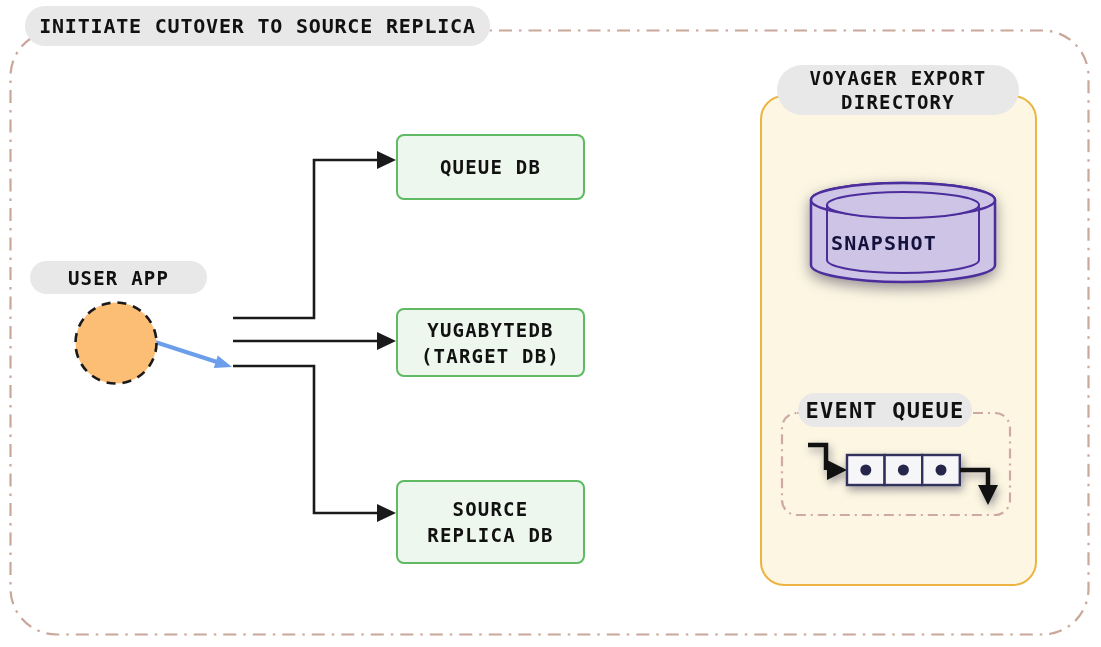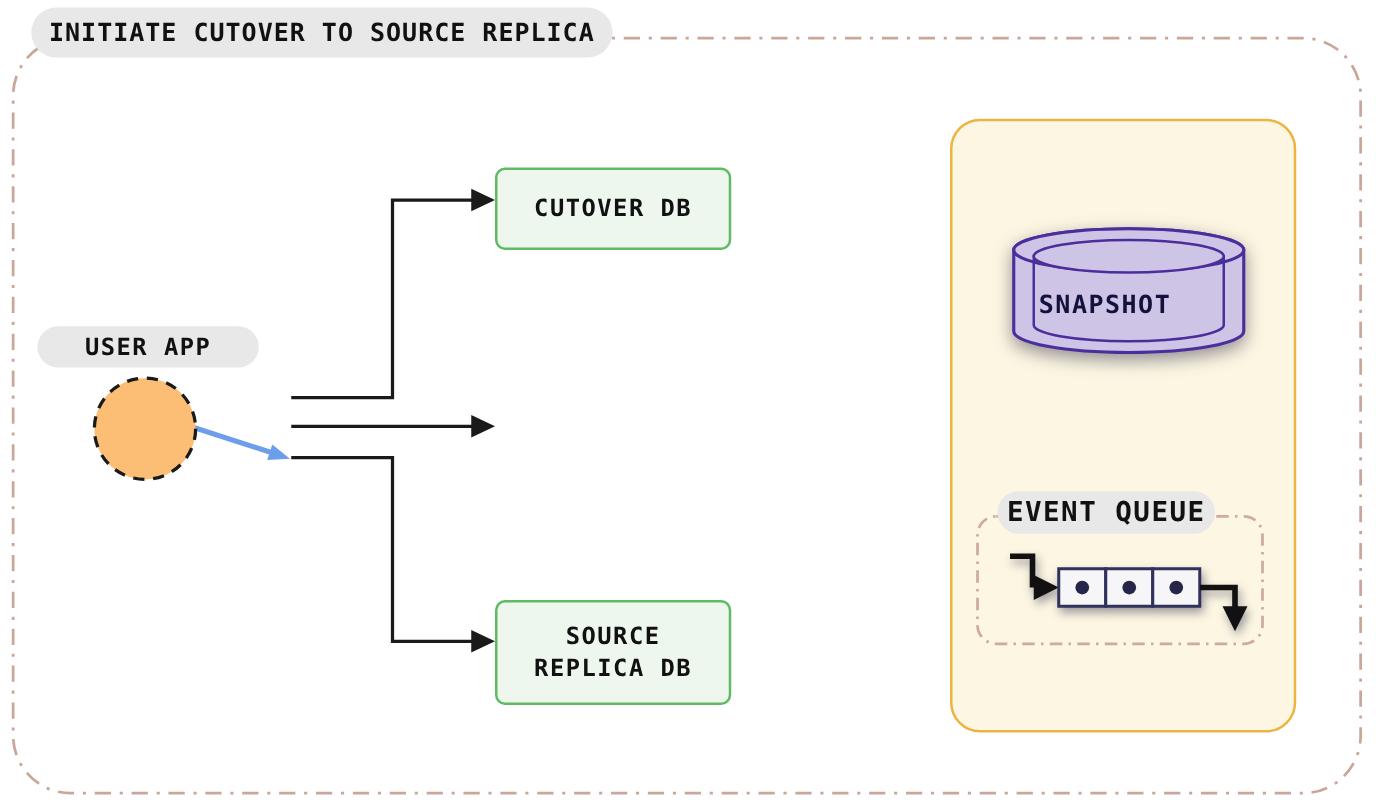--- a/index.html
+++ b/index.html
@@ -132,25 +132,29 @@
     <line x1="155" y1="342" x2="217" y2="362" stroke="#6d9eeb" stroke-width="4"></line>
     <polygon points="232,367 213.8,367.9 217.8,355.6" fill="#6d9eeb"></polygon>
 
     <circle cx="116" cy="343" r="40.5" fill="#fcbd74" stroke="#1a1a1a" stroke-width="2.6" stroke-dasharray="9 7"></circle>
   </svg>
 
   <div class="abs pill title-pill">INITIATE CUTOVER TO SOURCE REPLICA</div>
 
   <div class="abs pill userapp-pill">USER APP</div>
 
-  <div class="abs db-box db-source">CUTOVER DB</div>
+  <div class="abs db-box db-source">QUEUE DB</div>
+  <div class="abs db-box db-target">YUGABYTEDB
+(TARGET DB)</div>
   <div class="abs db-box db-replica">SOURCE
 REPLICA DB</div>
 
   <div class="abs voyager-box"></div>
+  <div class="abs pill voyager-pill">VOYAGER EXPORT
+DIRECTORY</div>
 
   <svg class="abs cylinder-svg" width="206" height="116" viewBox="0 0 206 116">
     <path d="M 11 28 A 92 17 0 0 1 195 28 L 195 93 A 92 17 0 0 1 11 93 Z" fill="#cdc4e6" stroke="#4c2d9c" stroke-width="2.5"></path>
     <ellipse cx="103" cy="28" rx="92" ry="17" fill="#cdc4e6" stroke="#4c2d9c" stroke-width="2.5"></ellipse>
     <path d="M 27 32 L 27 88 A 76 13 0 0 0 179 88 L 179 32" fill="none" stroke="#4c2d9c" stroke-width="2"></path>
     <ellipse cx="103" cy="33" rx="76" ry="13" fill="#cdc4e6" stroke="#4c2d9c" stroke-width="2"></ellipse>
   </svg>
   <div class="abs snapshot-label">SNAPSHOT</div>
 
   <svg class="abs queue-border-svg" width="232" height="106" viewBox="0 0 232 106">

